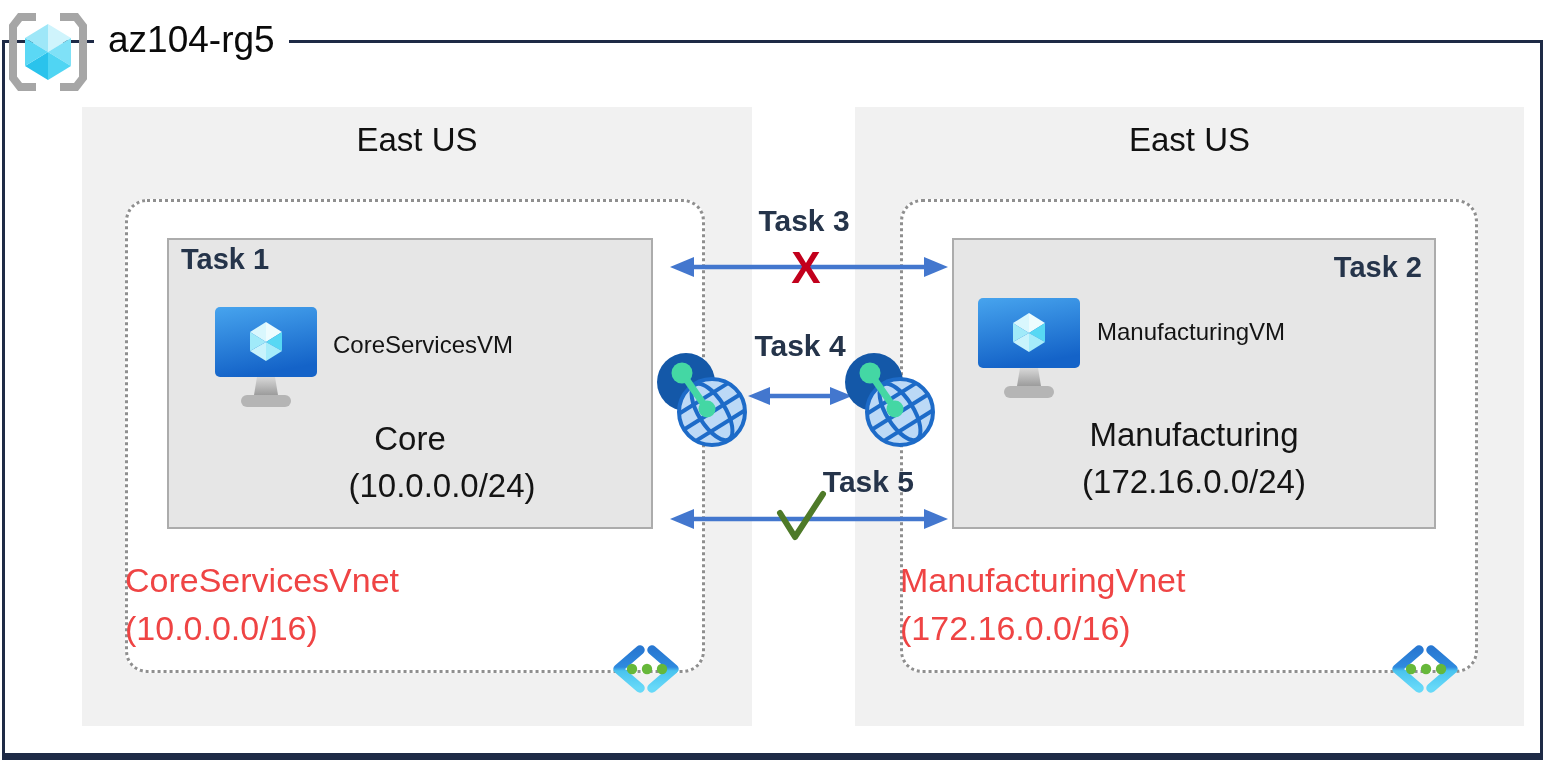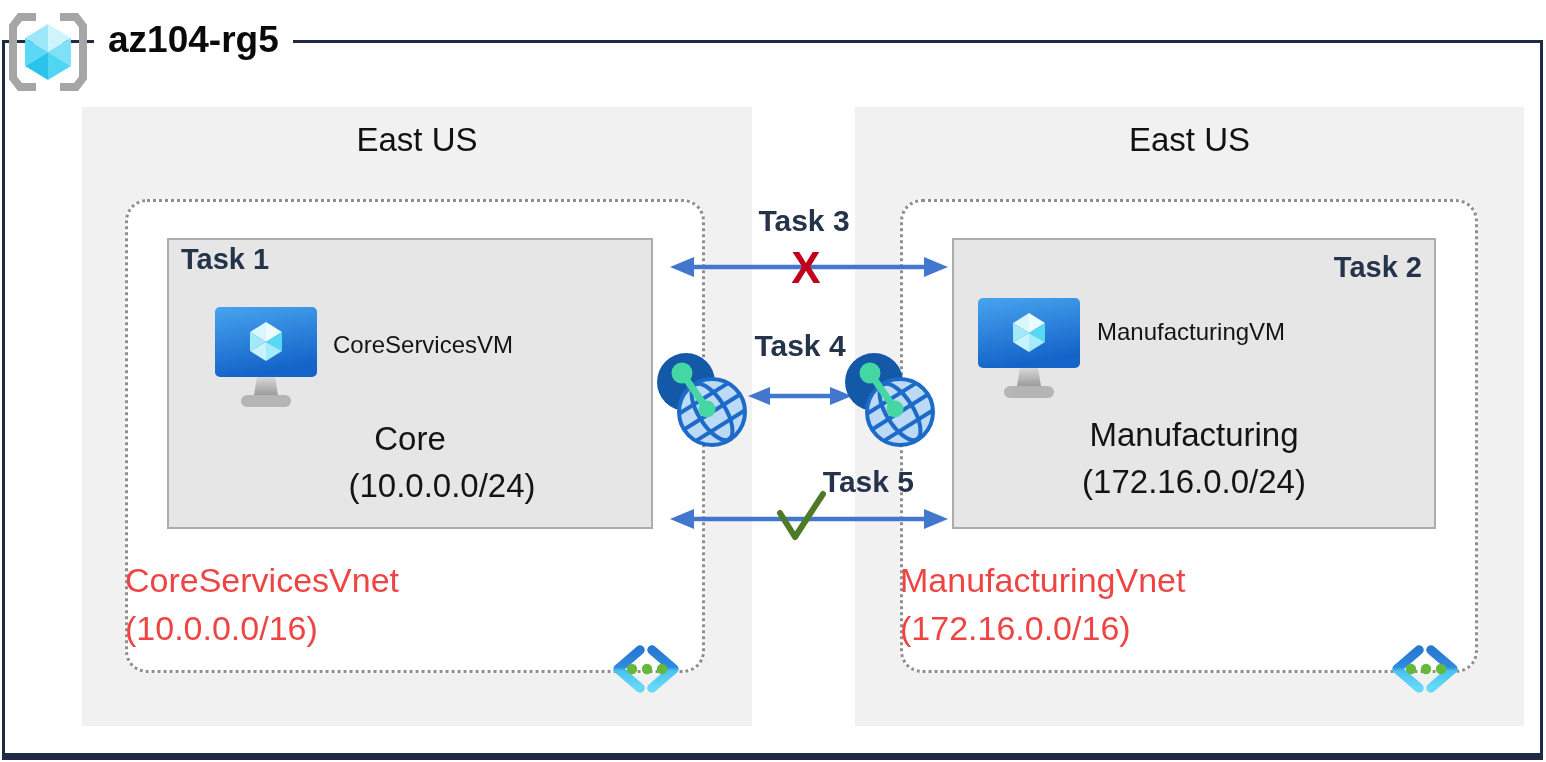--- a/index.html
+++ b/index.html
@@ -9,21 +9,21 @@
   }
   .abs{position:absolute;}
   
   .frame{
     position:absolute;left:2px;top:40px;right:3px;bottom:2px;
     border:3px solid #1e2a46;border-bottom-width:7px;
   }
   .rg-icon{left:8px;top:12px;width:80px;height:80px;}
   .page-title{
     left:94px;top:16px;background:#ffffff;padding:0 14px;
-    font-size:37px;font-weight:bold;line-height:48px;color:#0a0a0a;
+    font-size:37px;font-weight:normal;line-height:48px;color:#0a0a0a;
   }
   
   .panel{top:107px;width:670px;height:619px;background:#f1f1f1;}
   .panel-l{left:82px;}
   .panel-r{left:855px;width:669px;}
   .region-title{top:121px;height:42px;font-size:33px;text-align:center;color:#111;}
   .region-title-l{left:82px;width:670px;}
   .region-title-r{left:855px;width:669px;}
   
   .vnetbox{

